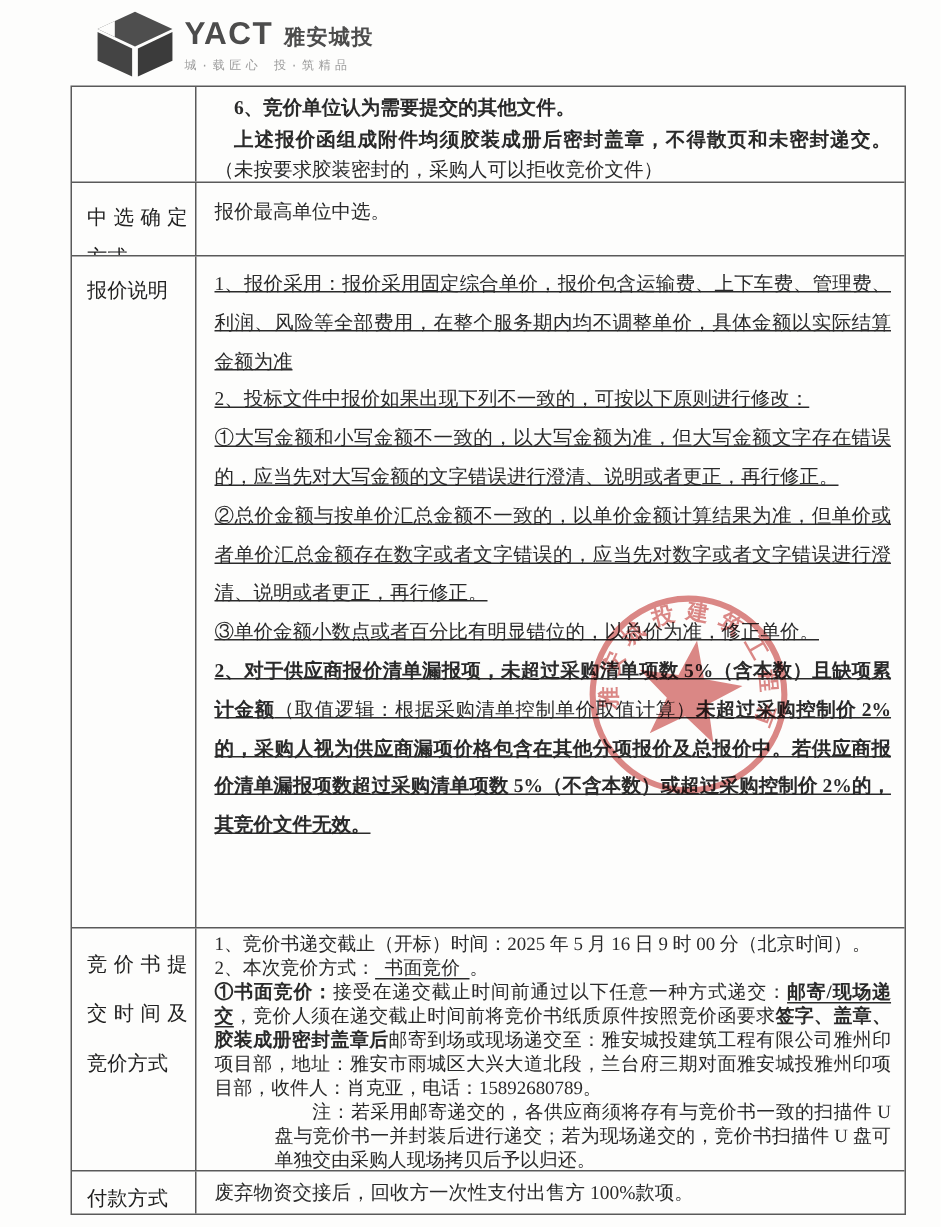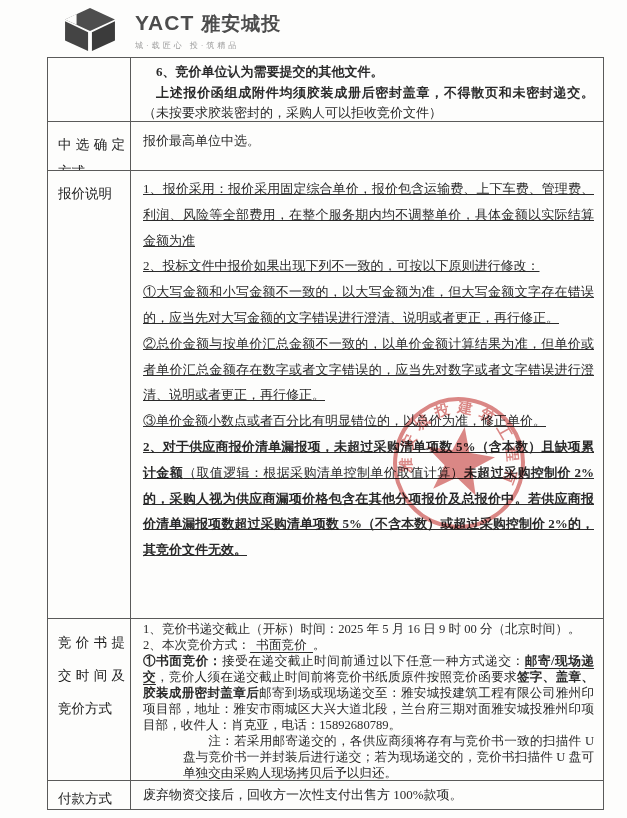--- a/index.html
+++ b/index.html
@@ -7,28 +7,28 @@
     width:627px; height:818px; position:relative;
     background:#fdfdfc; overflow:hidden;
     font-family:"Liberation Serif","DejaVu Serif",serif;
     color:#2e2e2e;
   }
   .page { position:absolute; inset:0; }
 
   
   .header { position:absolute; left:57px; top:5px; display:flex; align-items:flex-start; }
   .cube { width:66px; height:48px; }
-  .brand-block { margin-left:12px; padding-top:6px; }
+  .brand-block { padding-top:6px; }
   .brand-line { display:flex; align-items:baseline; gap:7px;
     font-family:"Liberation Sans","DejaVu Sans",sans-serif;
     font-weight:bold; color:#4c4c4c; }
   .brand-abbr { font-size:21px; letter-spacing:1px; }
-  .brand-name { font-size:19px; letter-spacing:1px; }
+  .brand-name { font-size:14px; letter-spacing:1px; }
   .tagline { margin-top:3px; font-size:8px; letter-spacing:3px; color:#9b9b9b;
-    font-family:Liberation Serif, serif; }
+    font-family:Liberation Mono, monospace; }
 
   
   .doc-table { position:absolute; left:47px; top:57px; width:557px;
     border:1px solid #5a5a5a; box-sizing:border-box; background:transparent; }
   .trow { display:flex; border-bottom:1px solid #5a5a5a; box-sizing:border-box; }
   .trow:last-child { border-bottom:none; }
   .tlabel { width:83px; flex:0 0 83px; border-right:1px solid #5a5a5a;
     box-sizing:border-box; padding:9px 5px 0 10px;
     font-size:13.5px; line-height:2.0; color:#222; text-align:justify; overflow:hidden; }
   .tcontent { flex:1; box-sizing:border-box; padding:3px 9px 0 12px;

